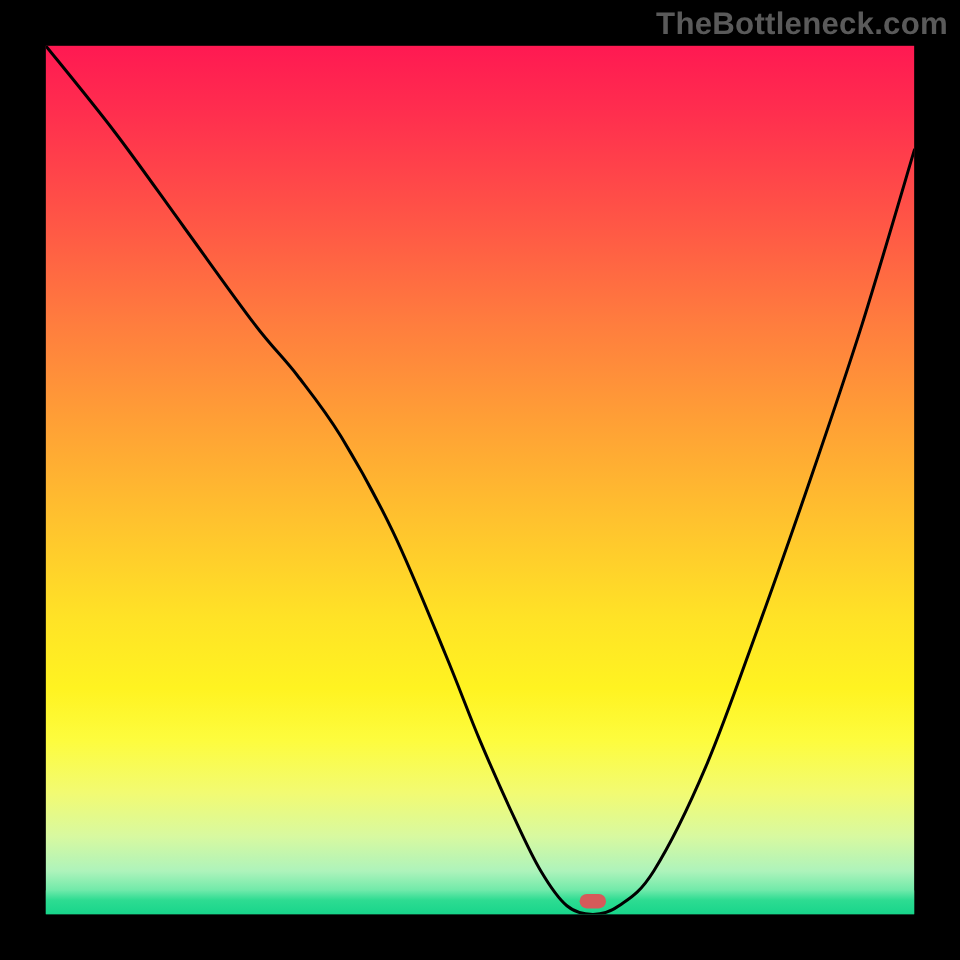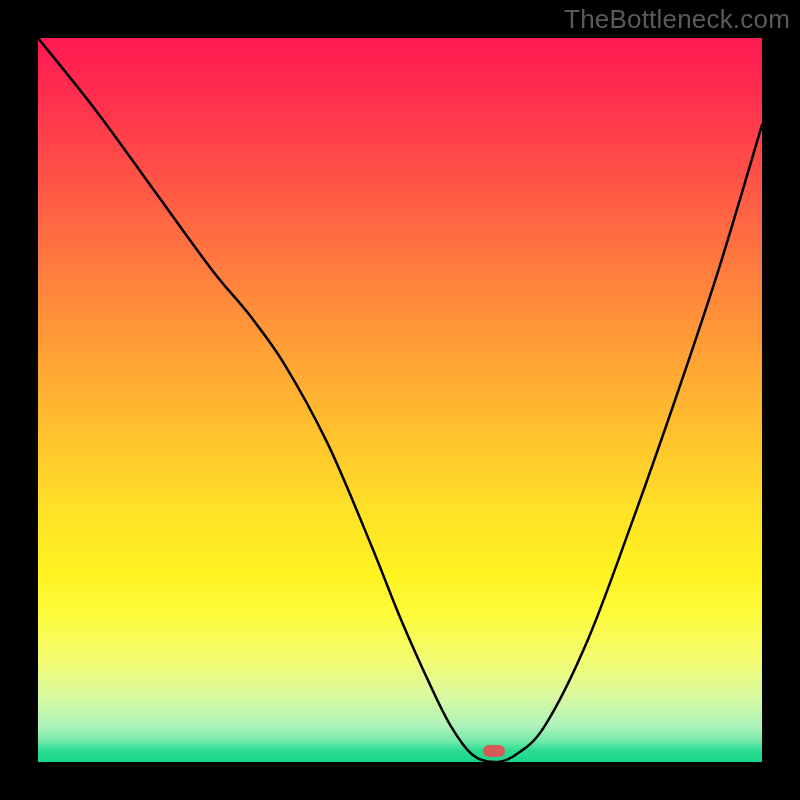--- a/index.html
+++ b/index.html
@@ -15,21 +15,21 @@
     position: relative;
     width: 800px;
     height: 800px;
     background: #000;
   }
   .watermark {
     position: absolute;
     top: 4px;
     right: 10px;
     font-size: 26px;
-    font-weight: 400;
+    font-weight: 700;
     color: #5a5a5a;
     letter-spacing: 0.2px;
     z-index: 20;
   }
   .plot-area {
     position: absolute;
     left: 38px;
     top: 38px;
     width: 724px;
     height: 724px;

